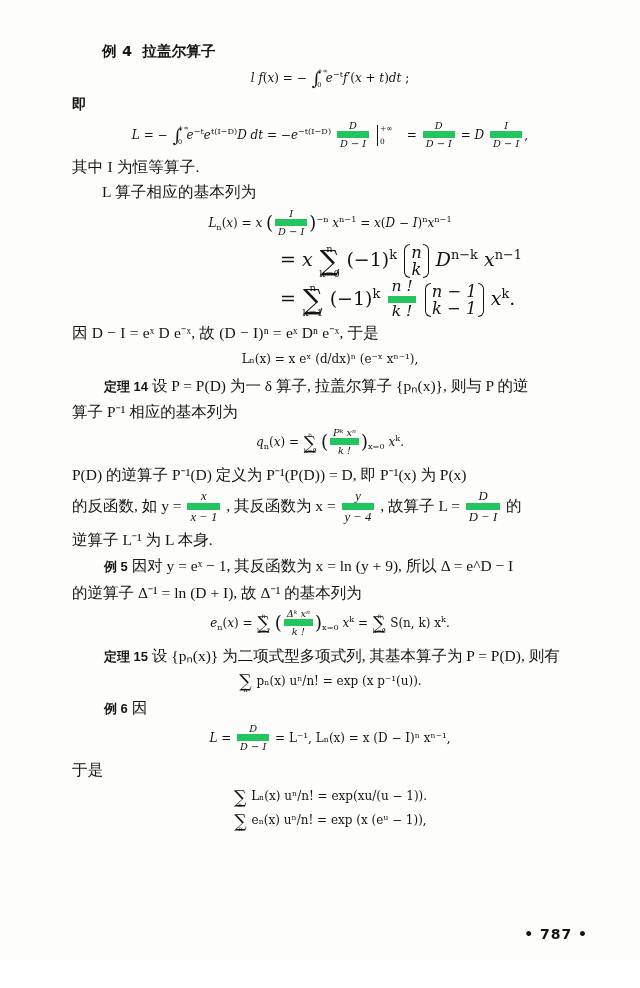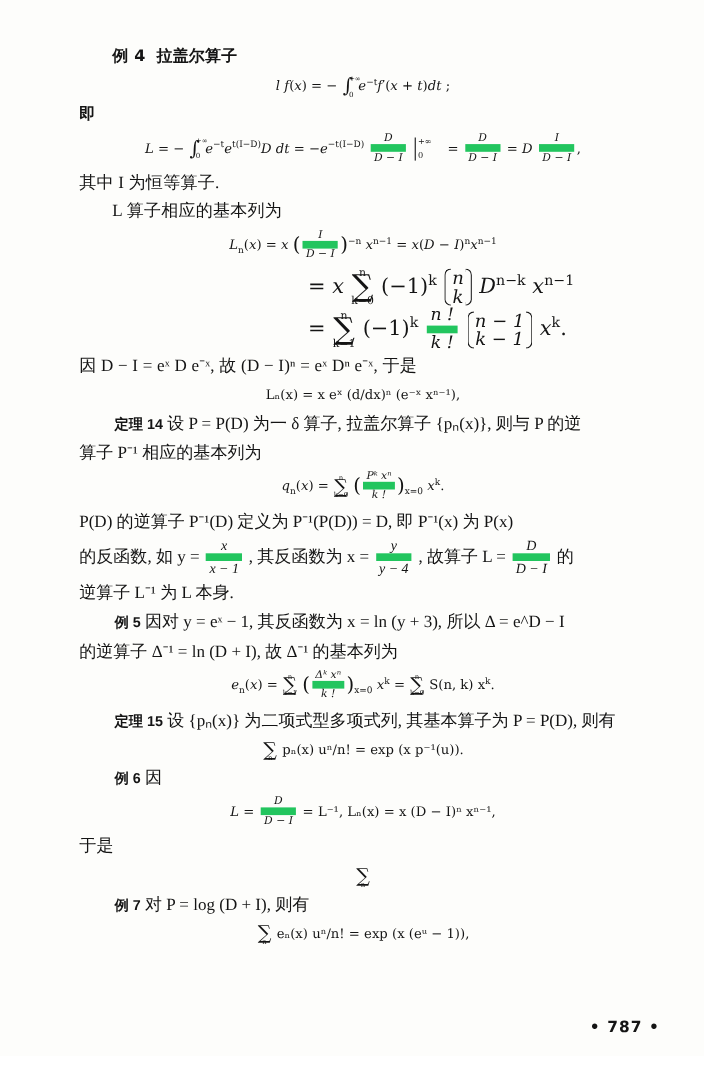--- a/index.html
+++ b/index.html
@@ -155,21 +155,21 @@
   }
   .evalwrap .ebar {
     position: absolute; left: 0; top: 0; bottom: 0;
     border-left: 1px solid #141414;
   }
   .evalwrap .etop { position: absolute; left: 3px; top: -2px; font-size: 0.62em; }
   .evalwrap .ebot { position: absolute; left: 3px; bottom: -2px; font-size: 0.62em; }
   .footer {
     position: absolute;
     bottom: 18px;
-    right: 40px;
+    right: 52px;
     font-family: "DejaVu Sans", "Liberation Sans", sans-serif;
     font-weight: 700;
     font-size: 14px;
     letter-spacing: 1px;
     margin-left: 39px;
   }
 </style>
 </head>
 <body>
 
@@ -255,21 +255,21 @@
     <span class="frac"><span class="num ital">y</span><span class="den ital">y − 4</span></span>
     <span>, 故算子 L =</span>
     <span class="frac"><span class="num ital">D</span><span class="den ital">D − I</span></span>
     <span>的</span>
   </div>
 
   <div class="para">逆算子 L⁻¹ 为 L 本身.</div>
 
   <div class="para para-indent">
     <span class="theorem-head">例 5</span>
-    <span>因对 y = eˣ − 1, 其反函数为 x = ln (y + 3), 所以 Δ = e^D − I</span>
+    <span>因对 y = eˣ − 1, 其反函数为 x = ln (y + 9), 所以 Δ = e^D − I</span>
   </div>
   <div class="para">的逆算子 Δ⁻¹ = ln (D + I), 故 Δ⁻¹ 的基本列为</div>
 
   <div class="eq">
     <span class="ital">e</span><sub>n</sub>(<span class="ital">x</span>) =
     <span class="sum">∑<span class="lim-top">n</span><span class="lim-bot">k=1</span></span>
     <span class="bigparen">(</span><span class="frac"><span class="num ital">Δᵏ xⁿ</span><span class="den ital">k !</span></span><span class="bigparen">)</span><sub>x=0</sub>
     <span class="ital">x</span><sup>k</sup> =
     <span class="sum">∑<span class="lim-top">n</span><span class="lim-bot">k=0</span></span>
     <span>S(n, k) x</span><sup>k</sup>.
@@ -293,26 +293,23 @@
   <div class="eq">
     <span class="ital">L</span> =
     <span class="frac"><span class="num ital">D</span><span class="den ital">D − I</span></span>
     <span>= L⁻¹, Lₙ(x) = x (D − I)ⁿ xⁿ⁻¹,</span>
   </div>
 
   <div class="line">于是</div>
 
   <div class="eq">
     <span class="sum">∑<span class="lim-bot">n</span></span>
-  </div>
-
-  <div class="para para-indent">
-    <span class="theorem-head">例 7</span>
-    <span>对 P = log (D + I), 则有</span>
-  </div>
+    <span>Lₙ(x) uⁿ/n! = exp(xu/(u − 1)).</span>
+  </div>
+
 
   <div class="eq">
     <span class="sum">∑<span class="lim-bot">n</span></span>
     <span>eₙ(x) uⁿ/n! = exp (x (eᵘ − 1)),</span>
   </div>
 
   <div class="footer">• 787 •</div>
 </div>
 
 </body></html>

